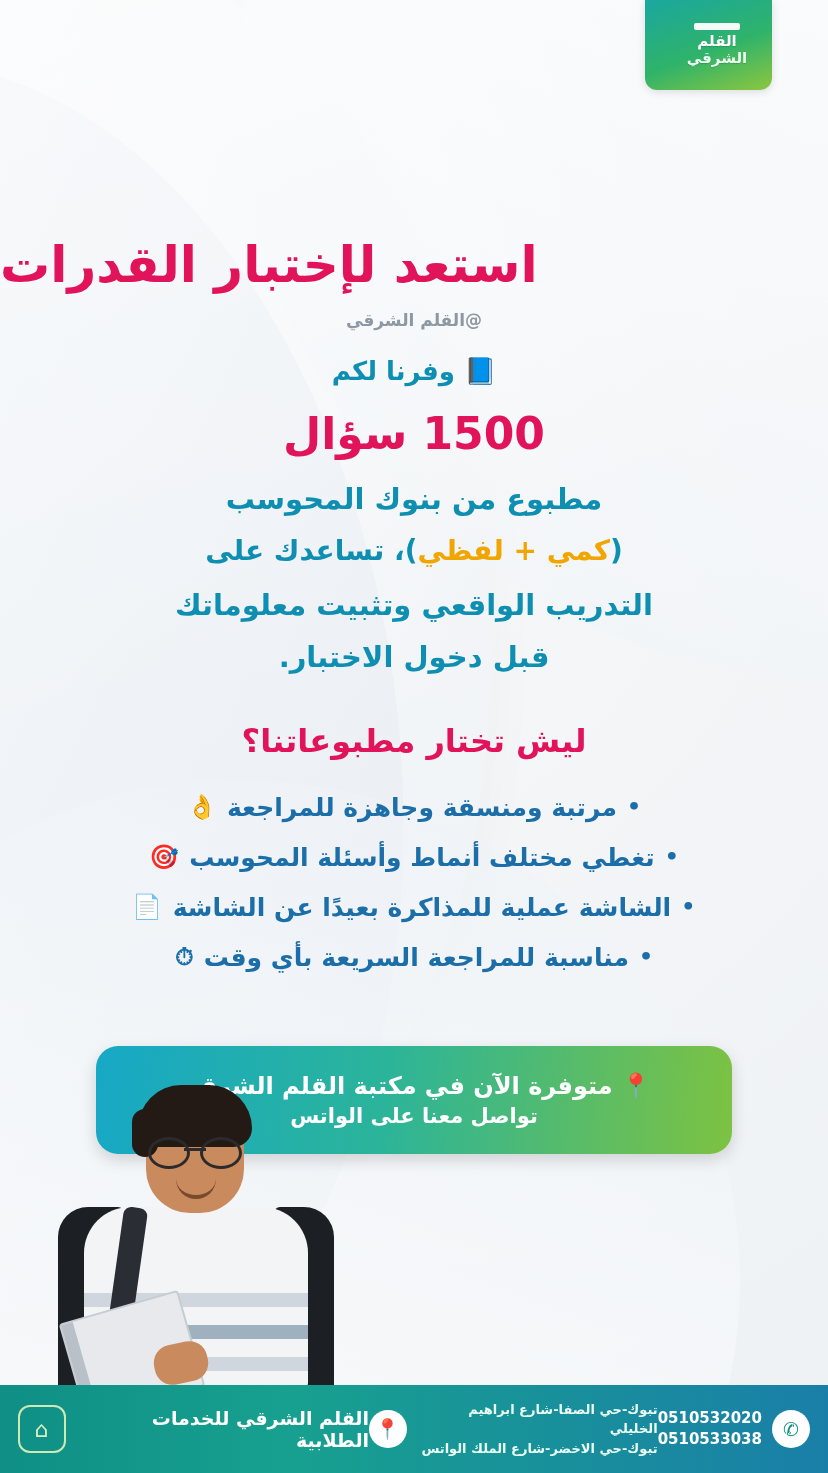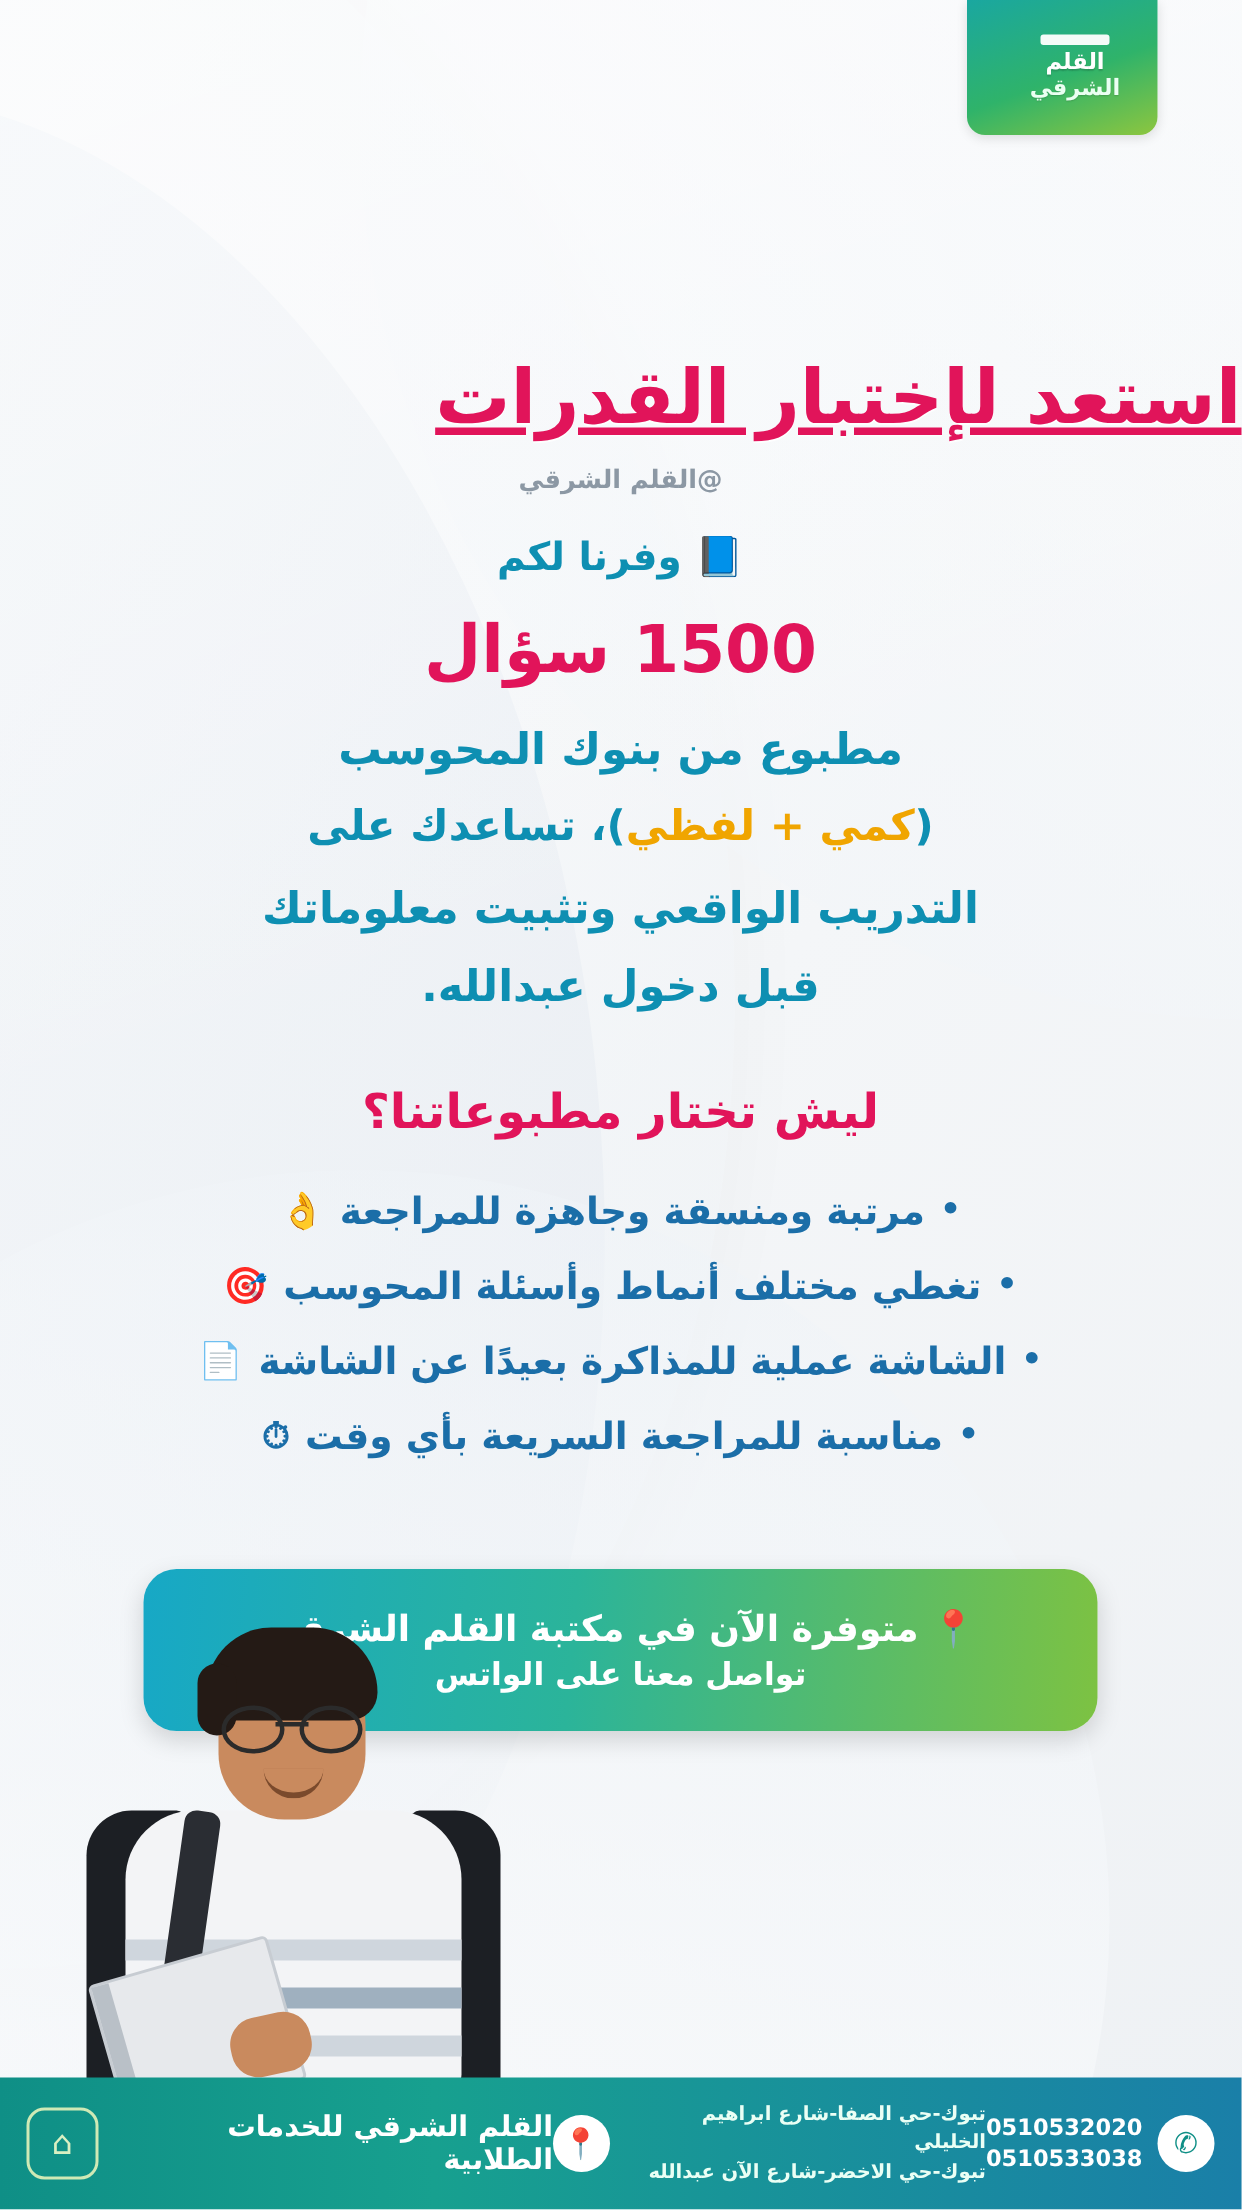--- a/index.html
+++ b/index.html
@@ -46,25 +46,24 @@
     text-shadow:0 1px 1px rgba(0,0,0,.15);
   }
   .logo-mark .bar{
     display:block;width:46px;height:7px;background:#ffffff;margin:0 auto 3px;border-radius:2px;opacity:.95;
   }
   .logo-mark .l2{color:#eafff2;}
 
   .content{position:absolute;inset:0;}
 
   h1.title{
-    position:absolute;top:236px;left:0;right:0;text-align:right;
+    position:absolute;top:236px;left:0;right:0;text-align:left;
     margin:0;font-size:50px;font-weight:bold;color:#e1145a;
     letter-spacing:-1px;
     text-shadow:0 1px 0 rgba(255,255,255,.8);
-    text-decoration:underline;
   }
   .handle{
     position:absolute;top:310px;left:0;right:0;text-align:center;
     font-size:17px;color:#8c98a4;font-weight:bold;
   }
 
   .line{position:absolute;left:0;right:0;text-align:center;font-weight:bold;}
   .l-provided{top:356px;font-size:26px;color:#0e8fb2;}
   .l-1500{top:408px;font-size:44px;color:#e1145a;text-align:center;}
   .l-printed{top:482px;font-size:29px;color:#0e8fb2;}
@@ -168,21 +167,21 @@
     <h1 class="title">استعد لإختبار القدرات</h1>
     <div class="handle">@القلم الشرقي</div>
 
     <div class="line l-provided">📘 وفرنا لكم</div>
     <div class="line l-1500">1500 سؤال</div>
     <div class="line l-types">
       <span>(</span><span class="hl">كمي + لفظي</span><span>)، تساعدك على</span>
     </div>
     <div class="line l-printed">مطبوع من بنوك المحوسب</div>
     <div class="line l-train">التدريب الواقعي وتثبيت معلوماتك</div>
-    <div class="line l-before">قبل دخول عبدالله.</div>
+    <div class="line l-before">قبل دخول الاختبار.</div>
 
     <div class="why">ليش تختار مطبوعاتنا؟</div>
 
     <div class="bullets">
       <div class="bullet">
         <span class="dot">•</span>
         <span>مرتبة ومنسقة وجاهزة للمراجعة</span>
         <span class="emo">👌</span>
       </div>
       <div class="bullet">
@@ -232,21 +231,21 @@
         <div class="f-phone">✆</div>
         <div class="f-nums">
           <div>0510532020</div>
           <div>0510533038</div>
         </div>
       </div>
 
       <div class="f-mid">
         <div class="f-addr">
           <div>تبوك-حي الصفا-شارع ابراهيم الخليلي</div>
-          <div>تبوك-حي الاخضر-شارع الآن عبدالله</div>
+          <div>تبوك-حي الاخضر-شارع الملك الواتس</div>
         </div>
         <div class="f-pin">📍</div>
       </div>
 
       <div class="f-left">
         <div class="f-brand">القلم الشرقي للخدمات الطلابية</div>
         <div class="f-home">⌂</div>
       </div>
     </div>
 

